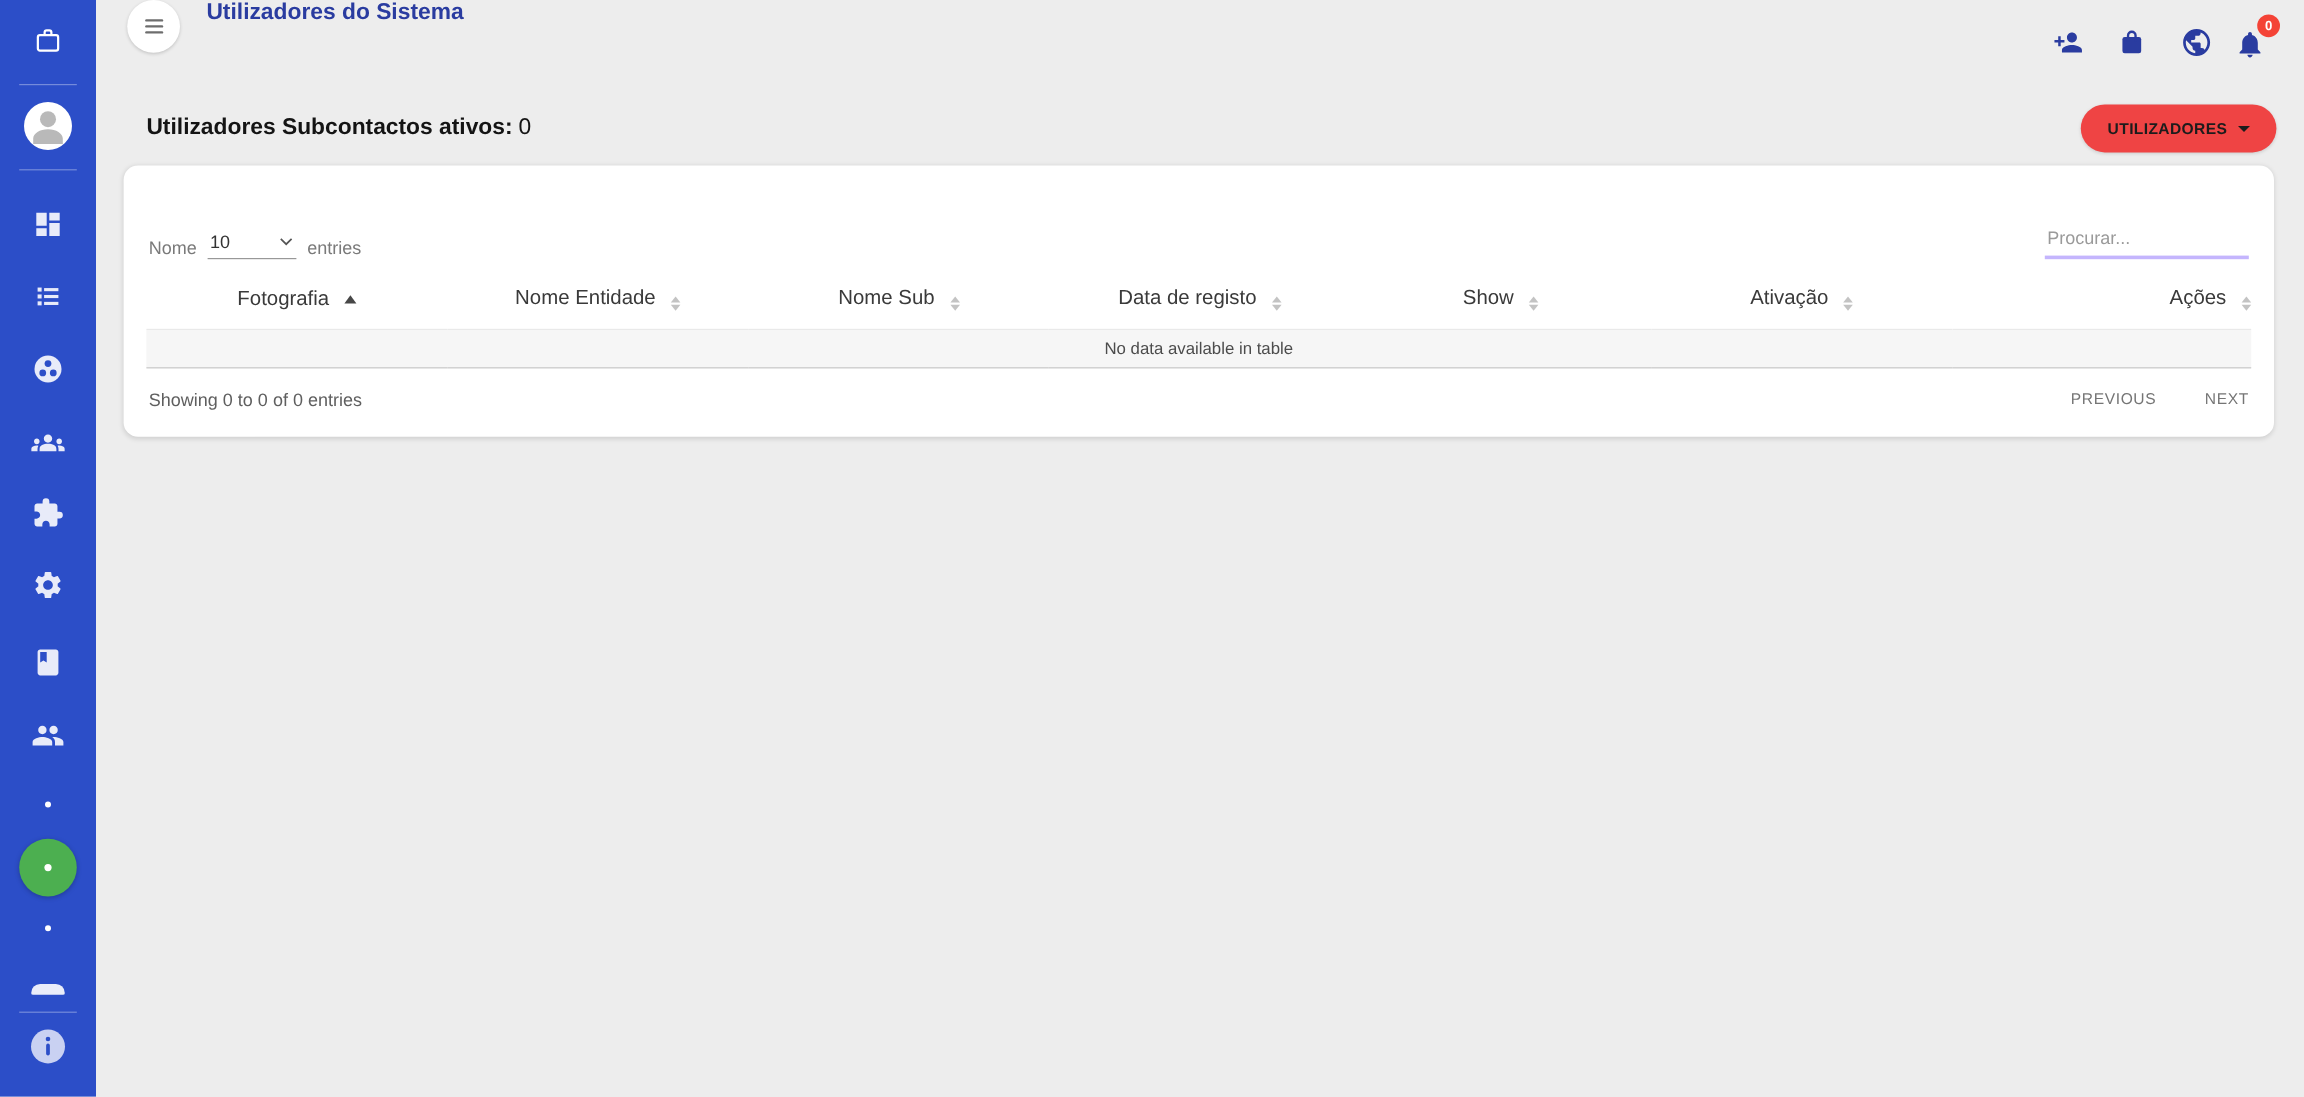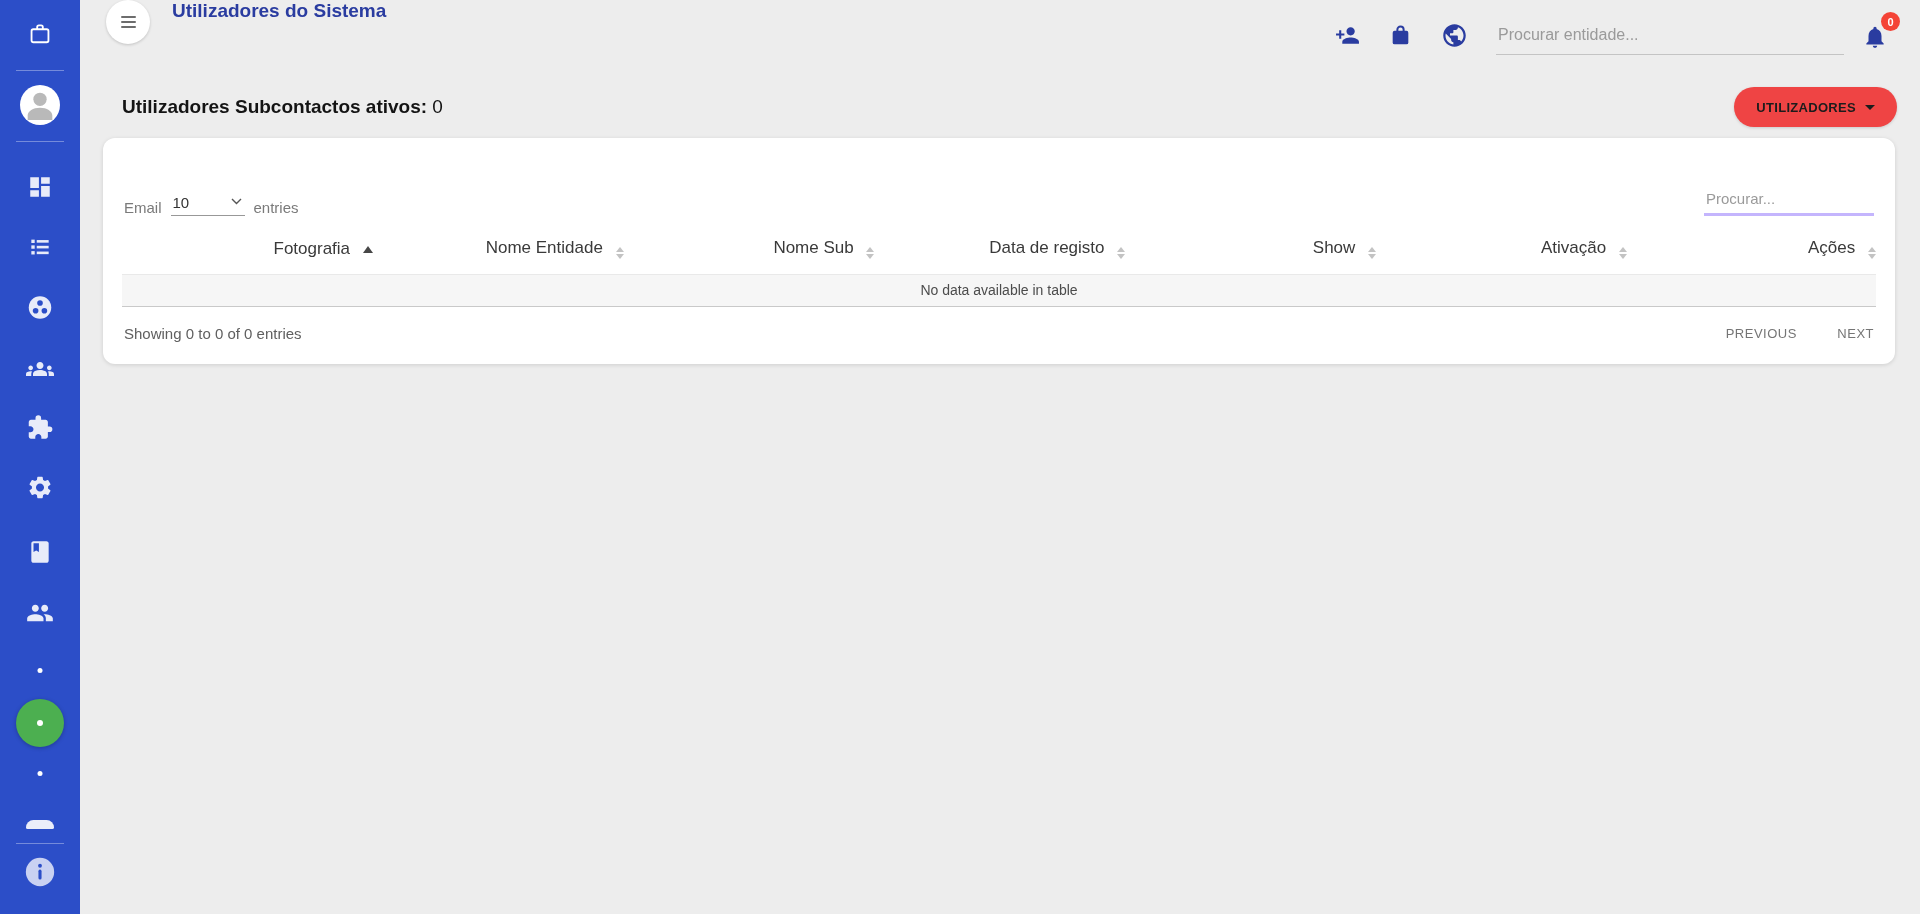--- a/index.html
+++ b/index.html
@@ -49,21 +49,21 @@
 
   .controls { display:flex; align-items:flex-end; justify-content:space-between; padding:0 2px 6px 2px; }
   .length { font-size:15px; color:#7a7a7a; display:flex; align-items:flex-end; }
   .select-wrap { position:relative; margin:0 9px; }
   .length select { appearance:none; -webkit-appearance:none; border:none; border-bottom:1px solid #989898; background:transparent; font-family:"Liberation Sans",sans-serif; font-size:15px; color:#333; width:74px; padding:0 18px 4px 2px; outline:none; cursor:pointer; }
   .select-wrap .chev { position:absolute; right:3px; top:4px; pointer-events:none; }
   .table-search { width:170px; height:32px; border:none; border-bottom:3px solid #c4b5fd; background:transparent; font-family:"Liberation Sans",sans-serif; font-size:15px; color:#444; outline:none; padding:0 2px; }
   .table-search::placeholder { color:#9a9a9a; }
 
   table.dt { width:100%; border-collapse:collapse; }
-  .dt th { text-align:right; font-weight:400; font-size:17px; color:#3a3a3a; padding:16px 0 15px 0; white-space:nowrap; cursor:pointer; }
+  .dt th { text-align:center; font-weight:400; font-size:17px; color:#3a3a3a; padding:16px 0 15px 0; white-space:nowrap; cursor:pointer; }
   .dt th.col-actions { text-align:right; }
   .sorter { display:inline-flex; flex-direction:column; align-items:center; margin-left:8px; vertical-align:1px; }
   .tri-up { width:0; height:0; border-left:4px solid transparent; border-right:4px solid transparent; border-bottom:5px solid #c3c3c3; margin-bottom:2px; }
   .tri-down { width:0; height:0; border-left:4px solid transparent; border-right:4px solid transparent; border-top:5px solid #c3c3c3; }
   .tri-asc { width:0; height:0; border-left:5px solid transparent; border-right:5px solid transparent; border-bottom:7px solid #474747; }
   .dt td.empty { background:#f6f6f6; border-top:1px solid #e9e9e9; border-bottom:1px solid #c9c9c9; text-align:center; font-size:14px; color:#4c4c4c; padding:7px 0 8px 0; }
 
   .table-footer { display:flex; align-items:center; justify-content:space-between; padding:17px 2px 0 2px; }
   .dt-info { font-size:15px; color:#5f5f5f; }
   .pager a { font-size:13px; color:#757575; letter-spacing:.5px; text-decoration:none; cursor:pointer; }
@@ -201,21 +201,20 @@
           <svg width="25" height="25" viewBox="0 0 24 24">
             <rect x="4.5" y="7.5" width="15" height="13" rx="1.8" fill="#2a3ca0"></rect>
             <path d="M9 11V6.3A3 3 0 0 1 15 6.3V11" fill="none" stroke="#2a3ca0" stroke-width="1.9"></path>
           </svg>
         </span>
         <span class="tb-icon">
           <svg width="27" height="27" viewBox="0 0 24 24" fill="#2a3ca0">
             <path d="M12 2C6.48 2 2 6.48 2 12s4.48 10 10 10 10-4.48 10-10S17.52 2 12 2zm-1 17.93c-3.95-.49-7-3.85-7-7.93 0-.62.08-1.21.21-1.79L9 15v1c0 1.1.9 2 2 2v1.93zm6.9-2.54c-.26-.81-1-1.39-1.9-1.39h-1v-3c0-.55-.45-1-1-1H8v-2h2c.55 0 1-.45 1-1V7h2c1.1 0 2-.9 2-2v-.41c2.93 1.19 5 4.06 5 7.41 0 2.08-.8 3.97-2.1 5.39z"></path>
           </svg>
         </span>
-        <input class="entity-search" type="text" placeholder="Procurar entidade..." style="">
         <span class="bell-wrap">
           <svg width="26" height="26" viewBox="0 0 24 24" fill="#2a3ca0">
             <path d="M12 22c1.1 0 2-.9 2-2h-4c0 1.1.89 2 2 2zm6-6v-5c0-3.07-1.64-5.64-4.5-6.32V4c0-.83-.67-1.5-1.5-1.5s-1.5.67-1.5 1.5v.68C7.63 5.36 6 7.92 6 11v5l-2 2v1h16v-1l-2-2z"></path>
           </svg>
           <span class="badge">0</span>
         </span>
       </div>
     </header>
 
     <div class="page-head">
@@ -225,21 +224,21 @@
       <button class="dropdown-btn">
         <span>UTILIZADORES</span>
         <span class="caret"></span>
       </button>
     </div>
 
     <div class="card">
 
       <div class="controls">
         <div class="length">
-          <span>Email</span>
+          <span>Nome</span>
           <span class="select-wrap">
             <select>
               <option>10</option>
             </select>
             <svg class="chev" width="11" height="7" viewBox="0 0 11 7">
               <polyline points="1,1 5.5,5.5 10,1" fill="none" stroke="#555" stroke-width="1.4"></polyline>
             </svg>
           </span>
           <span>entries</span>
         </div>

